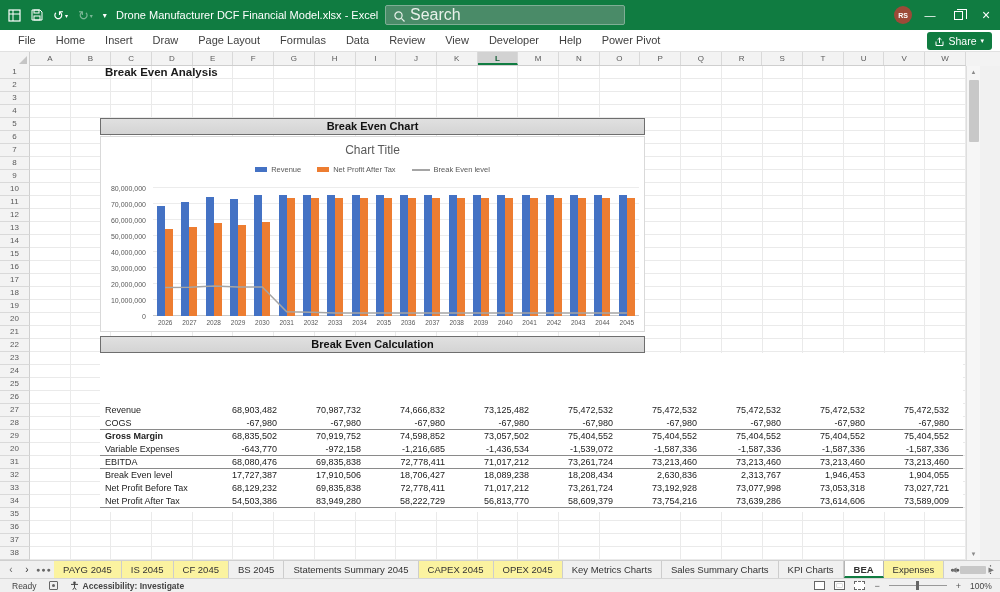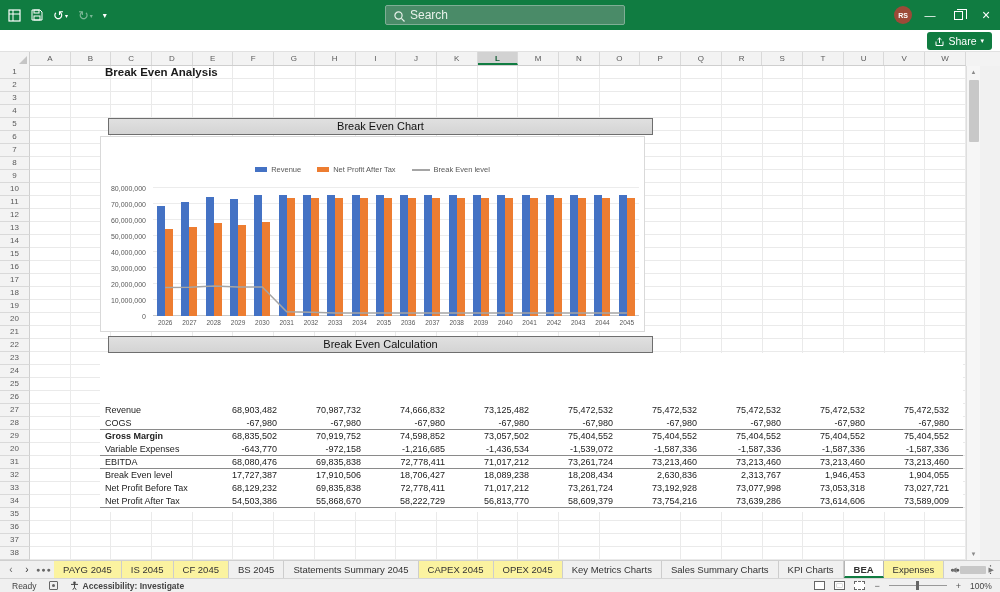--- a/index.html
+++ b/index.html
@@ -8,21 +8,21 @@
   .app { position:absolute; left:0; top:0; width:1000px; height:592px; background:#fff; }
 
   
   .titlebar { position:relative; height:30px; background:#107C41; color:#fff; }
   .qat { position:absolute; left:8px; top:0; height:30px; display:flex; align-items:center; gap:10px; }
   .qat .qbtn { font-size:13px; color:#fff; display:flex; align-items:center; }
   .qat .small-arrow { font-size:6px; margin-left:1px; }
   .qbtn.disabled { opacity:.45; }
   .doc-title { position:absolute; left:116px; top:0; height:30px; line-height:30px; font-size:11px; color:#fff; white-space:nowrap; }
   .searchbox { position:absolute; left:385px; top:5px; width:240px; height:20px; background:#4a8b68; border:1px solid #7fae95; border-radius:2px; display:flex; align-items:center; padding-left:24px; }
-  .searchbox input { background:transparent; border:none; outline:none; color:#fff; font-size:12px; width:190px; font-family:"Liberation Sans", sans-serif; }
+  .searchbox input { background:transparent; border:none; outline:none; color:#fff; font-size:16px; width:190px; font-family:"Liberation Sans", sans-serif; }
   .searchbox input::placeholder { color:#e8f1ea; opacity:1; }
   .search-glyph { position:absolute; left:7px; top:3px; }
   .win-controls { position:absolute; right:0; top:0; height:30px; display:flex; }
   .win-btn { width:28px; height:30px; display:flex; align-items:center; justify-content:center; font-size:11px; color:#fff; }
   .restore-glyph { width:9px; height:9px; border:1px solid #fff; position:relative; }
   .restore-glyph:before { content:""; position:absolute; left:2px; top:-3px; width:9px; height:9px; border:1px solid #fff; border-left:none; border-bottom:none; }
   .avatar { position:absolute; right:88px; top:6px; width:18px; height:18px; border-radius:50%; background:#9c4a38; color:#fff; font-size:7px; font-weight:bold; display:flex; align-items:center; justify-content:center; }
 
   
   .ribbonrow { position:relative; height:22px; background:#fff; border-bottom:1px solid #e1e1e1; display:flex; align-items:center; }
@@ -48,21 +48,21 @@
       repeating-linear-gradient(to right, transparent 0, transparent 39.7px, #eaeaea 39.7px, #eaeaea 40.7px),
       repeating-linear-gradient(to bottom, transparent 0, transparent 12px, #eaeaea 12px, #eaeaea 13px); }
   .vscroll { position:absolute; left:966px; top:0; width:14px; height:494px; background:#f6f6f6; border-left:1px solid #dedede; }
   .vs-arrow { height:12px; text-align:center; font-size:6px; color:#8a8a8a; line-height:12px; }
   .vs-thumb { position:absolute; left:2px; top:14px; width:10px; height:62px; background:#c8c8c8; border-radius:1px; }
   .vs-down { position:absolute; bottom:0; width:100%; }
   .right-gutter { position:absolute; left:980px; top:0; width:20px; height:494px; background:#f1f1f1; }
 
   .sheet-title { position:absolute; left:105px; top:0px; font-size:11.5px; font-weight:bold; color:#1a1a1a; }
 
-  .section-hdr { position:absolute; left:100px; width:545px; height:17px; background:linear-gradient(#e0e0e0,#d4d4d4); border:1px solid #6e6e6e; text-align:center; font-size:11px; font-weight:normal; color:#111; line-height:15px;margin-left:8px; }
+  .section-hdr { position:absolute; left:100px; width:545px; height:17px; background:linear-gradient(#e0e0e0,#d4d4d4); border:1px solid #6e6e6e; text-align:center; font-size:11px; font-weight:bold; color:#111; line-height:15px; }
   #hdr-chart { top:52px; }
   #hdr-calc  { top:270px; }
 
   
   .chartbox { position:absolute; left:100px; top:70px; width:545px; height:196px; background:#fff; border:1px solid #d9d9d9; }
   .chart-title { position:absolute; top:6px; width:100%; text-align:center; font-size:12px; color:#595959; }
   .legend { position:absolute; top:28px; width:100%; display:flex; justify-content:center; gap:16px; }
   .leg-item { display:flex; align-items:center; gap:4px; font-size:7.5px; color:#595959; }
   .leg-swatch { width:12px; height:5px; }
   .leg-line { width:18px; height:2px; }
@@ -136,40 +136,55 @@
         <svg width="12" height="12" viewBox="0 0 12 12">
             <path d="M1 1 h8 l2 2 v8 h-10 z" fill="none" stroke="#fff"></path>
             <rect x="3" y="7" width="6" height="4" fill="none" stroke="#fff"></rect>
             <rect x="3" y="1" width="5" height="3" fill="none" stroke="#fff"></rect>
           </svg>
       </span>
       <span class="qbtn">↺<span class="small-arrow">▾</span></span>
       <span class="qbtn disabled">↻<span class="small-arrow">▾</span></span>
       <span class="qbtn" style="font-size:8px;">▾</span>
     </div>
+    <div class="doc-title">Drone Manufacturer DCF Financial Model.xlsx  -  Excel</div>
     <div class="searchbox">
       <span class="search-glyph">
         <svg width="13" height="13" viewBox="0 0 13 13">
             <circle cx="5.5" cy="5.5" r="3.6" fill="none" stroke="#e8f1ea" stroke-width="1.2"></circle>
             <line x1="8.4" y1="8.4" x2="11.5" y2="11.5" stroke="#e8f1ea" stroke-width="1.2"></line>
           </svg>
       </span>
       <input placeholder="Search" style="">
     </div>
     <div class="avatar">RS</div>
     <div class="win-controls">
       <div class="win-btn">—</div>
       <div class="win-btn">
           <span class="restore-glyph"></span>
         </div>
       <div class="win-btn" style="font-size:14px;">×</div>
     </div>
   </div>
 
   <div class="ribbonrow">
+    <div class="rtabs" id="ribbon-tabs">
+        <div class="rtab">File</div>
+        <div class="rtab">Home</div>
+        <div class="rtab">Insert</div>
+        <div class="rtab">Draw</div>
+        <div class="rtab">Page Layout</div>
+        <div class="rtab">Formulas</div>
+        <div class="rtab">Data</div>
+        <div class="rtab">Review</div>
+        <div class="rtab">View</div>
+        <div class="rtab">Developer</div>
+        <div class="rtab">Help</div>
+        <div class="rtab">Power Pivot</div>
+      </div>
     <div class="share-btn">
       <svg width="9" height="9" viewBox="0 0 9 9">
           <path d="M4.5 6 V1 M2.5 2.8 L4.5 1 L6.5 2.8 M1 4.5 v4 h7 v-4" fill="none" stroke="#fff" stroke-width="1"></path>
         </svg>
       <span>Share</span>
       <span class="share-caret">▾</span>
     </div>
   </div>
 
   <div class="colheaders">
@@ -243,20 +258,21 @@
         <div class="rowh">36</div>
         <div class="rowh">37</div>
         <div class="rowh">38</div>
       </div>
 
     <div class="sheet-title">Break Even Analysis</div>
 
     <div class="section-hdr" id="hdr-chart">Break Even Chart</div>
 
     <div class="chartbox">
+      <div class="chart-title">Chart Title</div>
       <div class="legend" id="chart-legend">
           <div class="leg-item">
             <div class="leg-swatch" style="background: rgb(68, 114, 196);"></div>
             <div>Revenue</div>
           </div>
           <div class="leg-item">
             <div class="leg-swatch" style="background: rgb(237, 125, 49);"></div>
             <div>Net Profit After Tax</div>
           </div>
           <div class="leg-item">
@@ -479,21 +495,21 @@
           <div class="tcell">71,017,212</div>
           <div class="tcell">73,261,724</div>
           <div class="tcell">73,192,928</div>
           <div class="tcell">73,077,998</div>
           <div class="tcell">73,053,318</div>
           <div class="tcell">73,027,721</div>
         </div>
         <div class="trow uline">
           <div class="tlabel">Net Profit After Tax</div>
           <div class="tcell">54,503,386</div>
-          <div class="tcell">55,868,670</div>
+          <div class="tcell">83,949,280</div>
           <div class="tcell">58,222,729</div>
           <div class="tcell">56,813,770</div>
           <div class="tcell">58,609,379</div>
           <div class="tcell">73,754,216</div>
           <div class="tcell">73,639,286</div>
           <div class="tcell">73,614,606</div>
           <div class="tcell">73,589,009</div>
         </div>
       </div>
 

